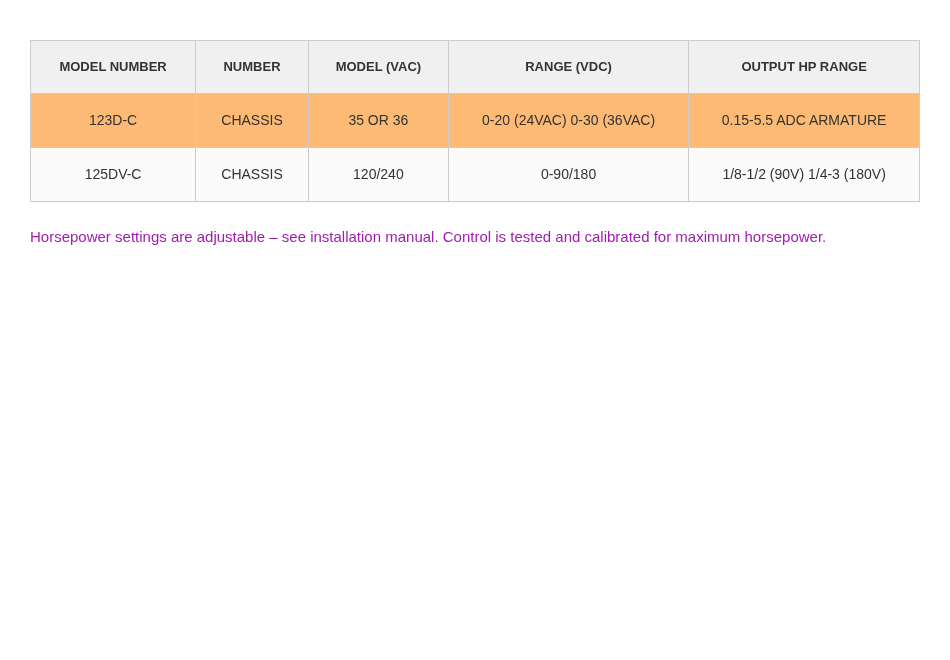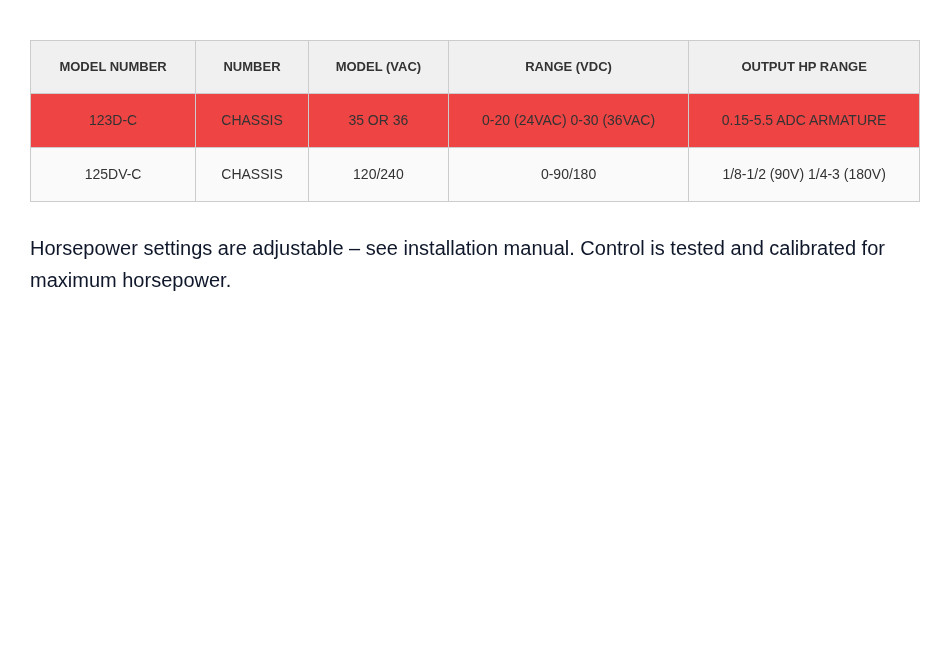--- a/index.html
+++ b/index.html
@@ -12,21 +12,21 @@
       background: #ffffff;
       font-family: Arial, Helvetica, sans-serif;
       font-size: 14px;
       color: #333333;
       padding: 40px 30px;
       width: 950px;
       min-height: 660px;
     }
 
     .table-container {
-      margin-bottom: 30px;
+      margin-bottom: 23px;
     }
 
     table {
       width: 100%;
       border-collapse: collapse;
       border: 1px solid #cccccc;
     }
 
     th, td {
       border: 1px solid #cccccc;
@@ -37,32 +37,32 @@
     }
 
     thead th {
       background-color: #f0f0f0;
       font-weight: bold;
       font-size: 13px;
       color: #333333;
     }
 
     tbody td {
-      background-color: #ef4444;
+      background-color: #fdba74;
       font-size: 14px;
       color: #333333;
     }
 
     tbody tr:nth-child(even) td {
       background-color: #fafafa;
     }
 
     .note-text {
-      font-size: 20px;
-      color: #0f172a;
+      font-size: 15px;
+      color: #a21caf;
       line-height: 1.6;
       margin-top: 10px;
       max-width: 880px;
     }
   </style>
 </head>
 <body>
 
 <div class="table-container">
   <table>

